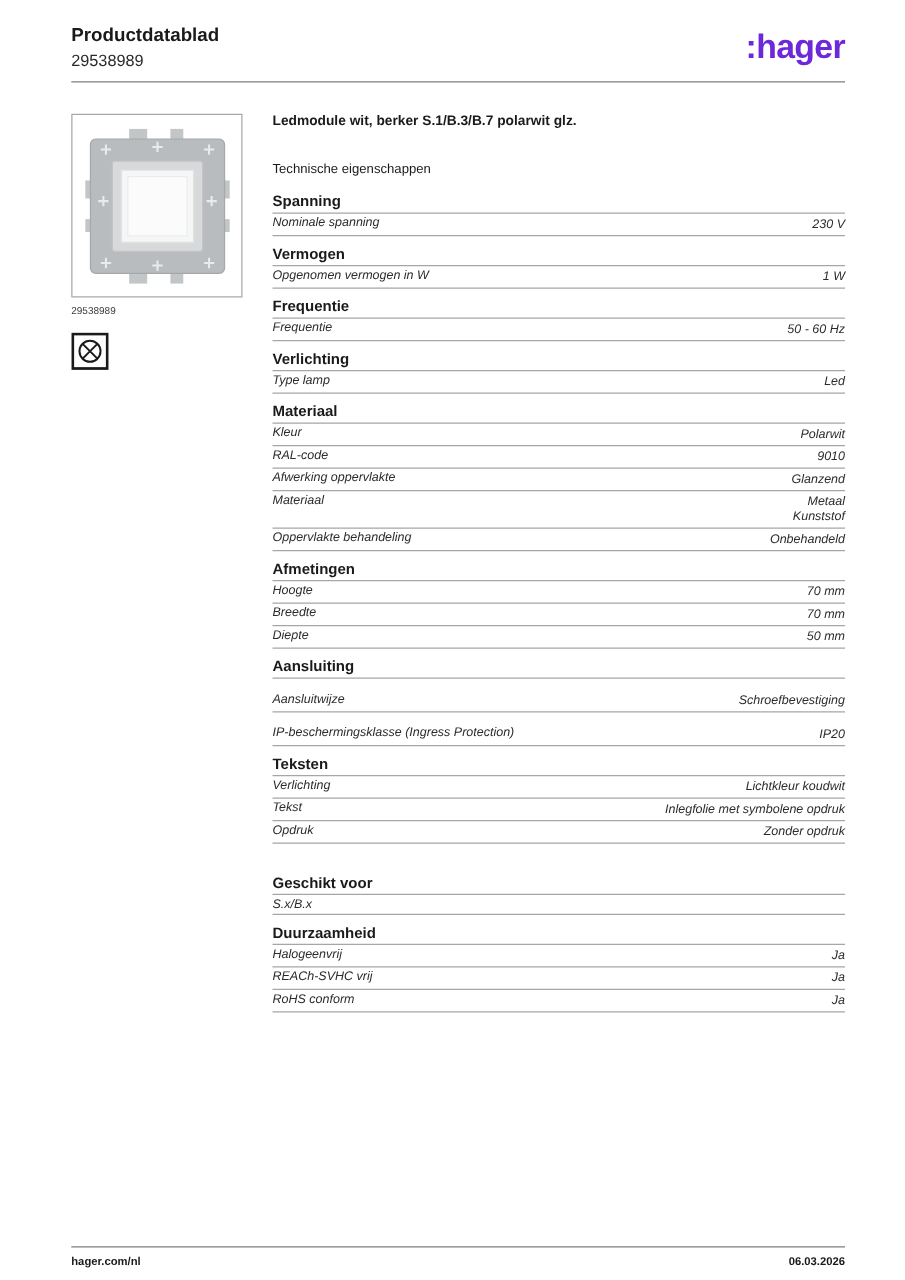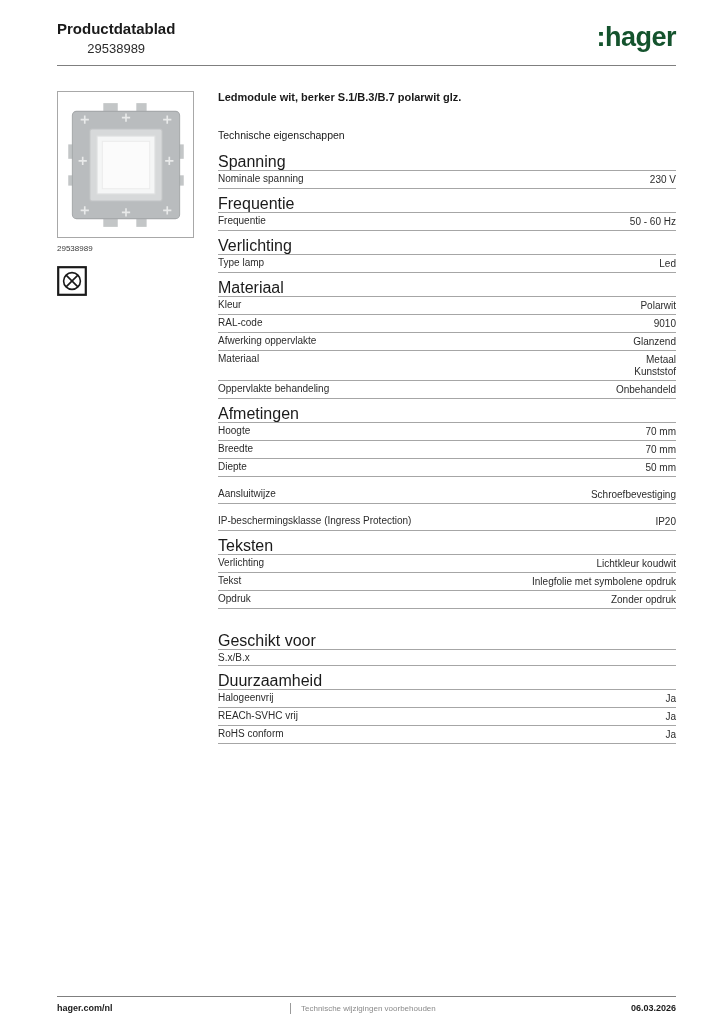--- a/index.html
+++ b/index.html
@@ -8,45 +8,45 @@
     width: 724px; height: 1024px;
     font-family: "Liberation Sans", sans-serif;
     color: #2b2b2b;
     position: relative;
     overflow: hidden;
   }
   .page { position: absolute; inset: 0; padding: 20px 48px 0 57px; }
 
   
   .hdr { display: flex; justify-content: space-between; align-items: flex-start;
-         border-bottom: 1px solid #7f7f7f; padding-bottom: 9px; text-align: center; }
+         border-bottom: 1px solid #7f7f7f; padding-bottom: 9px; }
   .doc-title { font-size: 15px; font-weight: bold; color: #1a1a1a; margin-bottom: 4px; }
   .doc-num { font-size: 13px; color: #2b2b2b; }
-  .logo { font-size: 27px; font-weight: bold; color: #14532d; letter-spacing: -0.5px;
+  .logo { font-size: 27px; font-weight: bold; color: #6d28d9; letter-spacing: -0.5px;
           line-height: 1; margin-top: 4px; }
 
   
   .content { display: flex; padding-top: 25px; }
   .left-col { width: 137px; flex: none; }
   .right-col { flex: 1; margin-left: 24px; }
 
   .product-image { width: 137px; height: 147px; border: 1px solid #a8a8a8;
                    background: #fff; display: flex; align-items: center; justify-content: center; }
   .image-caption { font-size: 8px; color: #3a3a3a; margin-top: 6px; }
   .lamp-box { margin-top: 13px; width: 30px; height: 30px; }
 
   .product-title { font-size: 11px; font-weight: bold; color: #1a1a1a; margin-bottom: 26px; }
   .tech-heading { font-size: 10.5px; font-weight: normal; color: #1a1a1a; margin-bottom: 15px; }
 
   .spec-section { margin-bottom: 9px; }
   .spec-section.extra-space { margin-top: 26px; }
-  .spec-heading { font-size: 16px; font-weight: normal; color: #1a1a1a;
+  .spec-heading { font-size: 12px; font-weight: bold; color: #1a1a1a;
                   padding-bottom: 3px; border-bottom: 1px solid #a6a6a6; line-height: 11px; }
   .spec-row { display: flex; justify-content: space-between; align-items: flex-start;
-              border-bottom: 1px solid #a6a6a6; padding: 3px 0 2px 0; }
+              border-bottom: 1px solid #a6a6a6; padding: 3px 0 2px 0; font-style: italic; }
   .spec-label { font-size: 10px; line-height: 10px; color: #2b2b2b; }
   .spec-value { font-size: 10px; line-height: 12px; color: #2b2b2b; text-align: right;
                 white-space: pre-line; }
 
   
   .ftr { position: absolute; left: 57px; right: 48px; bottom: 10px; }
   .ftr-line { border-top: 1px solid #7f7f7f; }
   .ftr-row { display: flex; align-items: flex-start; padding-top: 6px; }
   .ftr-left { width: 233px; font-size: 9px; font-weight: bold; color: #1a1a1a; }
   .ftr-center { flex: 1; font-size: 8px; color: #8a8a8a; border-left: 1px solid #9a9a9a;
@@ -115,20 +115,27 @@
       <div class="tech-heading">Technische eigenschappen</div>
       <div id="sections">
           <section class="spec-section">
             <div class="spec-heading">Spanning</div>
             <div class="spec-row">
               <span class="spec-label">Nominale spanning</span>
               <span class="spec-value">230 V</span>
             </div>
           </section>
           <section class="spec-section">
+            <div class="spec-heading">Vermogen</div>
+            <div class="spec-row">
+              <span class="spec-label">Opgenomen vermogen in W</span>
+              <span class="spec-value">1 W</span>
+            </div>
+          </section>
+          <section class="spec-section">
             <div class="spec-heading">Frequentie</div>
             <div class="spec-row">
               <span class="spec-label">Frequentie</span>
               <span class="spec-value">50 - 60 Hz</span>
             </div>
           </section>
           <section class="spec-section">
             <div class="spec-heading">Verlichting</div>
             <div class="spec-row">
               <span class="spec-label">Type lamp</span>
@@ -168,20 +175,21 @@
             <div class="spec-row">
               <span class="spec-label">Breedte</span>
               <span class="spec-value">70 mm</span>
             </div>
             <div class="spec-row">
               <span class="spec-label">Diepte</span>
               <span class="spec-value">50 mm</span>
             </div>
           </section>
           <section class="spec-section">
+            <div class="spec-heading">Aansluiting</div>
           </section>
           <section class="spec-section">
             <div class="spec-row">
               <span class="spec-label">Aansluitwijze</span>
               <span class="spec-value">Schroefbevestiging</span>
             </div>
           </section>
           <section class="spec-section">
             <div class="spec-row">
               <span class="spec-label">IP-beschermingsklasse (Ingress Protection)</span>
@@ -227,18 +235,17 @@
           </section>
         </div>
     </main>
 
   </div>
 
   <footer class="ftr">
     <div class="ftr-line"></div>
     <div class="ftr-row">
       <div class="ftr-left">hager.com/nl</div>
-      <div class="ftr-center">Technische wijzigingen voorbehouden</div>
       <div class="ftr-right">06.03.2026</div>
     </div>
   </footer>
 
 </div>
 
 </body></html>

